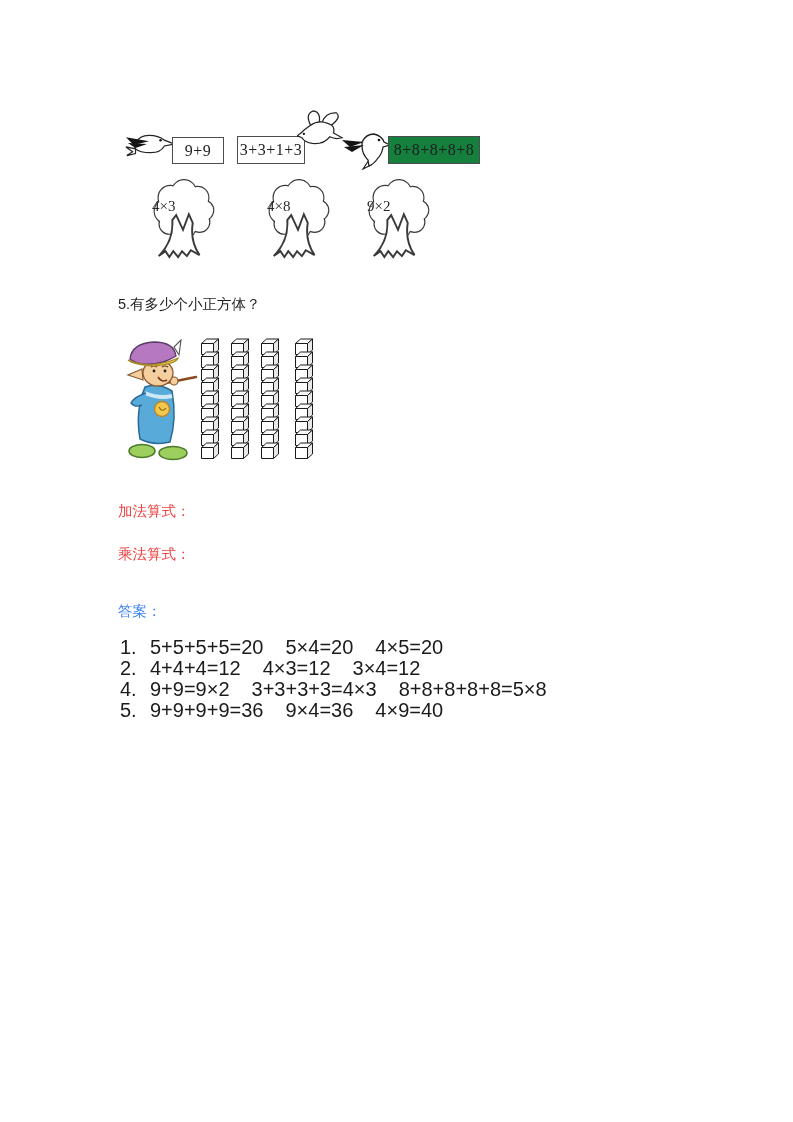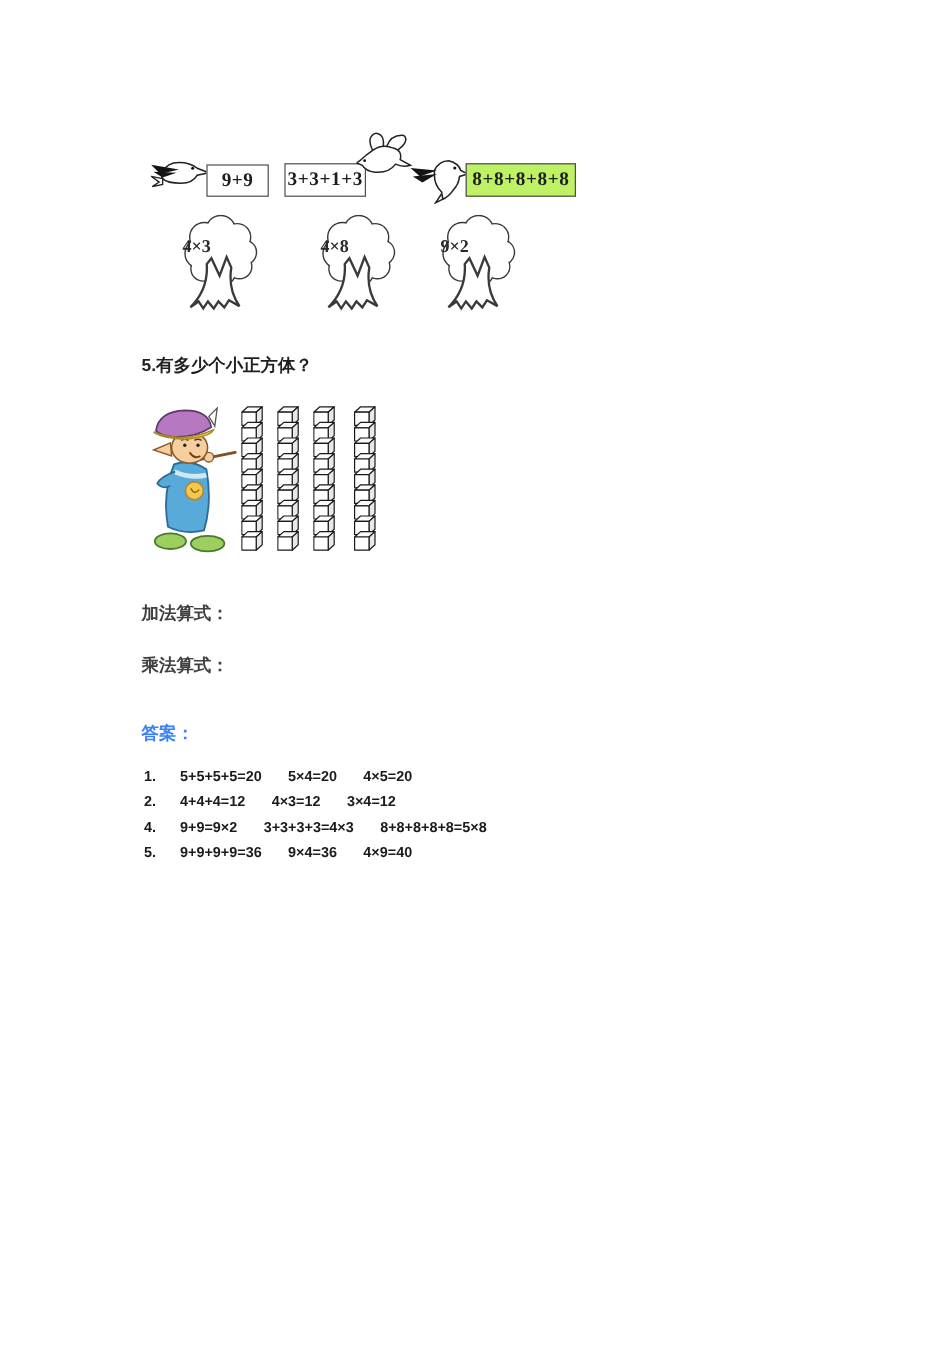--- a/index.html
+++ b/index.html
@@ -1,44 +1,43 @@
 <!DOCTYPE html>
 <html lang="zh"><head>
 <meta charset="utf-8">
 <style>
   html,body{margin:0;padding:0;background:#ffffff;}
   .page{
     position:relative;width:793px;height:1122px;background:#ffffff;
     font-family:"Liberation Sans","DejaVu Sans",sans-serif;color:#262626;
     overflow:hidden;
-    font-weight:bold;
   }
   
   .abs{position:absolute;}
   .op-box{
     position:absolute;display:flex;align-items:center;justify-content:center;
     border:1.6px solid #4d4d4d;background:#ffffff;
     font-family:"Liberation Serif","DejaVu Serif",serif;
     font-size:16px;color:#1d1d1d;letter-spacing:0.5px;
   }
-  .op-box.shaded{background:#bef264;text-align:right;}
+  .op-box.shaded{background:#15803d;text-align:right;}
   .tree{position:absolute;width:74px;height:86px;}
   .tree-label{
     position:absolute;left:6px;top:19px;width:40px;text-align:left;
     font-family:"Liberation Serif","DejaVu Serif",serif;
     font-size:15px;color:#2a2a2a;
   }
   
   .q5-title{position:absolute;left:118px;top:295px;font-size:14.5px;color:#1f1f1f;}
   .figure{position:absolute;left:118px;top:334px;width:210px;height:136px;}
   .cube-col{position:absolute;top:4px;}
-  .formula-label{position:absolute;left:118px;font-size:14.5px;color:#404040;}
+  .formula-label{position:absolute;left:118px;font-size:14.5px;color:#ef4444;}
   .answers-title{position:absolute;left:118px;top:602px;font-size:14.5px;color:#3b82f6;}
   
-  .answers-list{position:absolute;left:118px;top:637px;font-size:12px;color:#1b1b1b;}
+  .answers-list{position:absolute;left:118px;top:637px;font-size:20px;color:#1b1b1b;}
   .answer-row{height:21px;line-height:21px;white-space:nowrap;}
   .answer-num{display:inline-block;width:30px;padding-left:2px;}
   .answer-part + .answer-part{margin-left:22px;}
   .answer-row:nth-child(3) .answer-part:nth-of-type(1),
   .answer-row:nth-child(4) .answer-part:nth-of-type(1){margin-left:8px;}
 </style>
 </head>
 <body>
 
 <div class="page">

